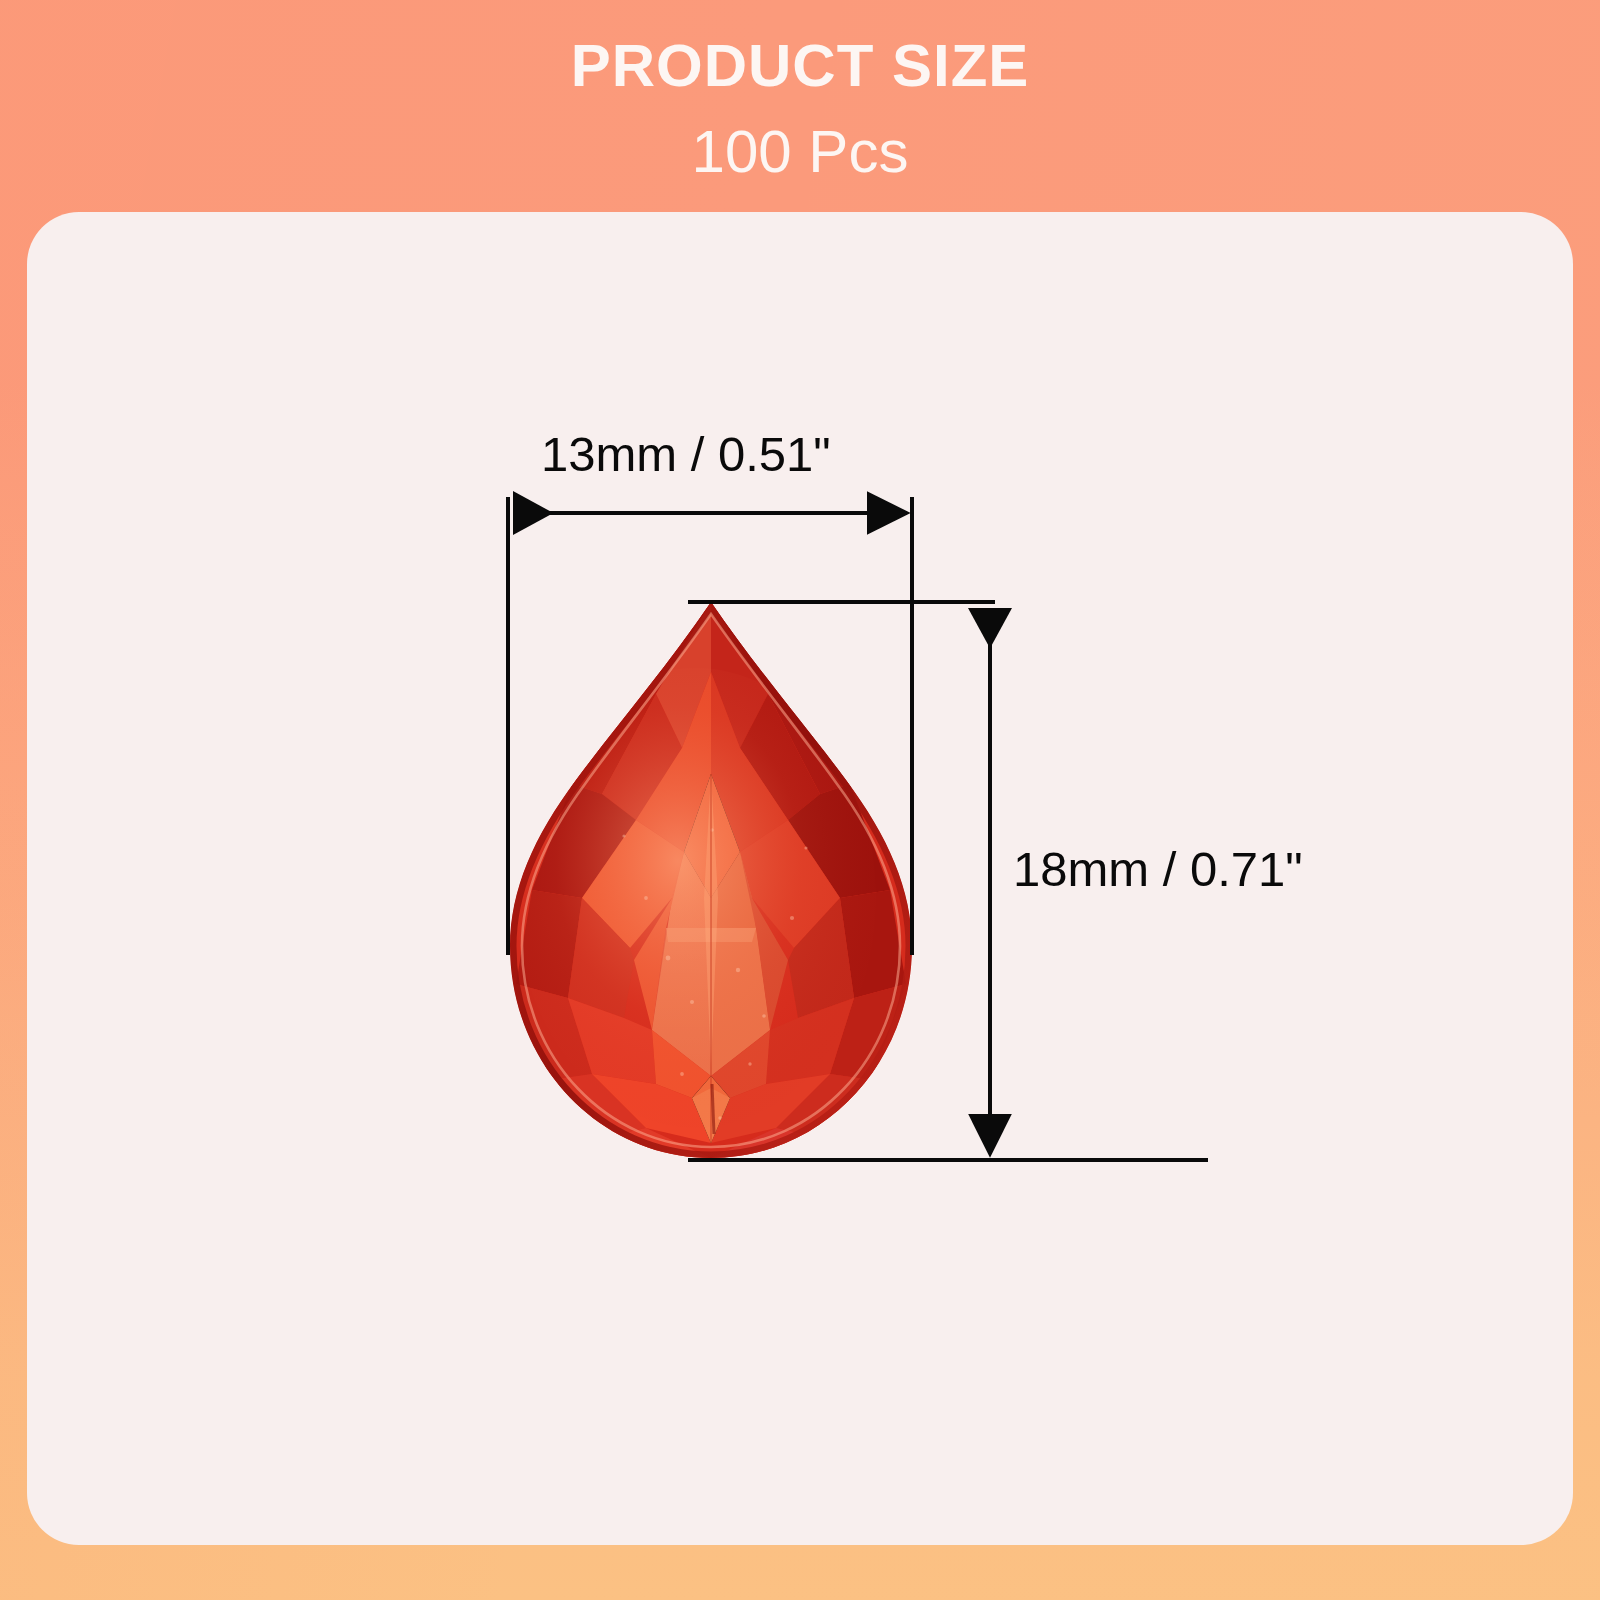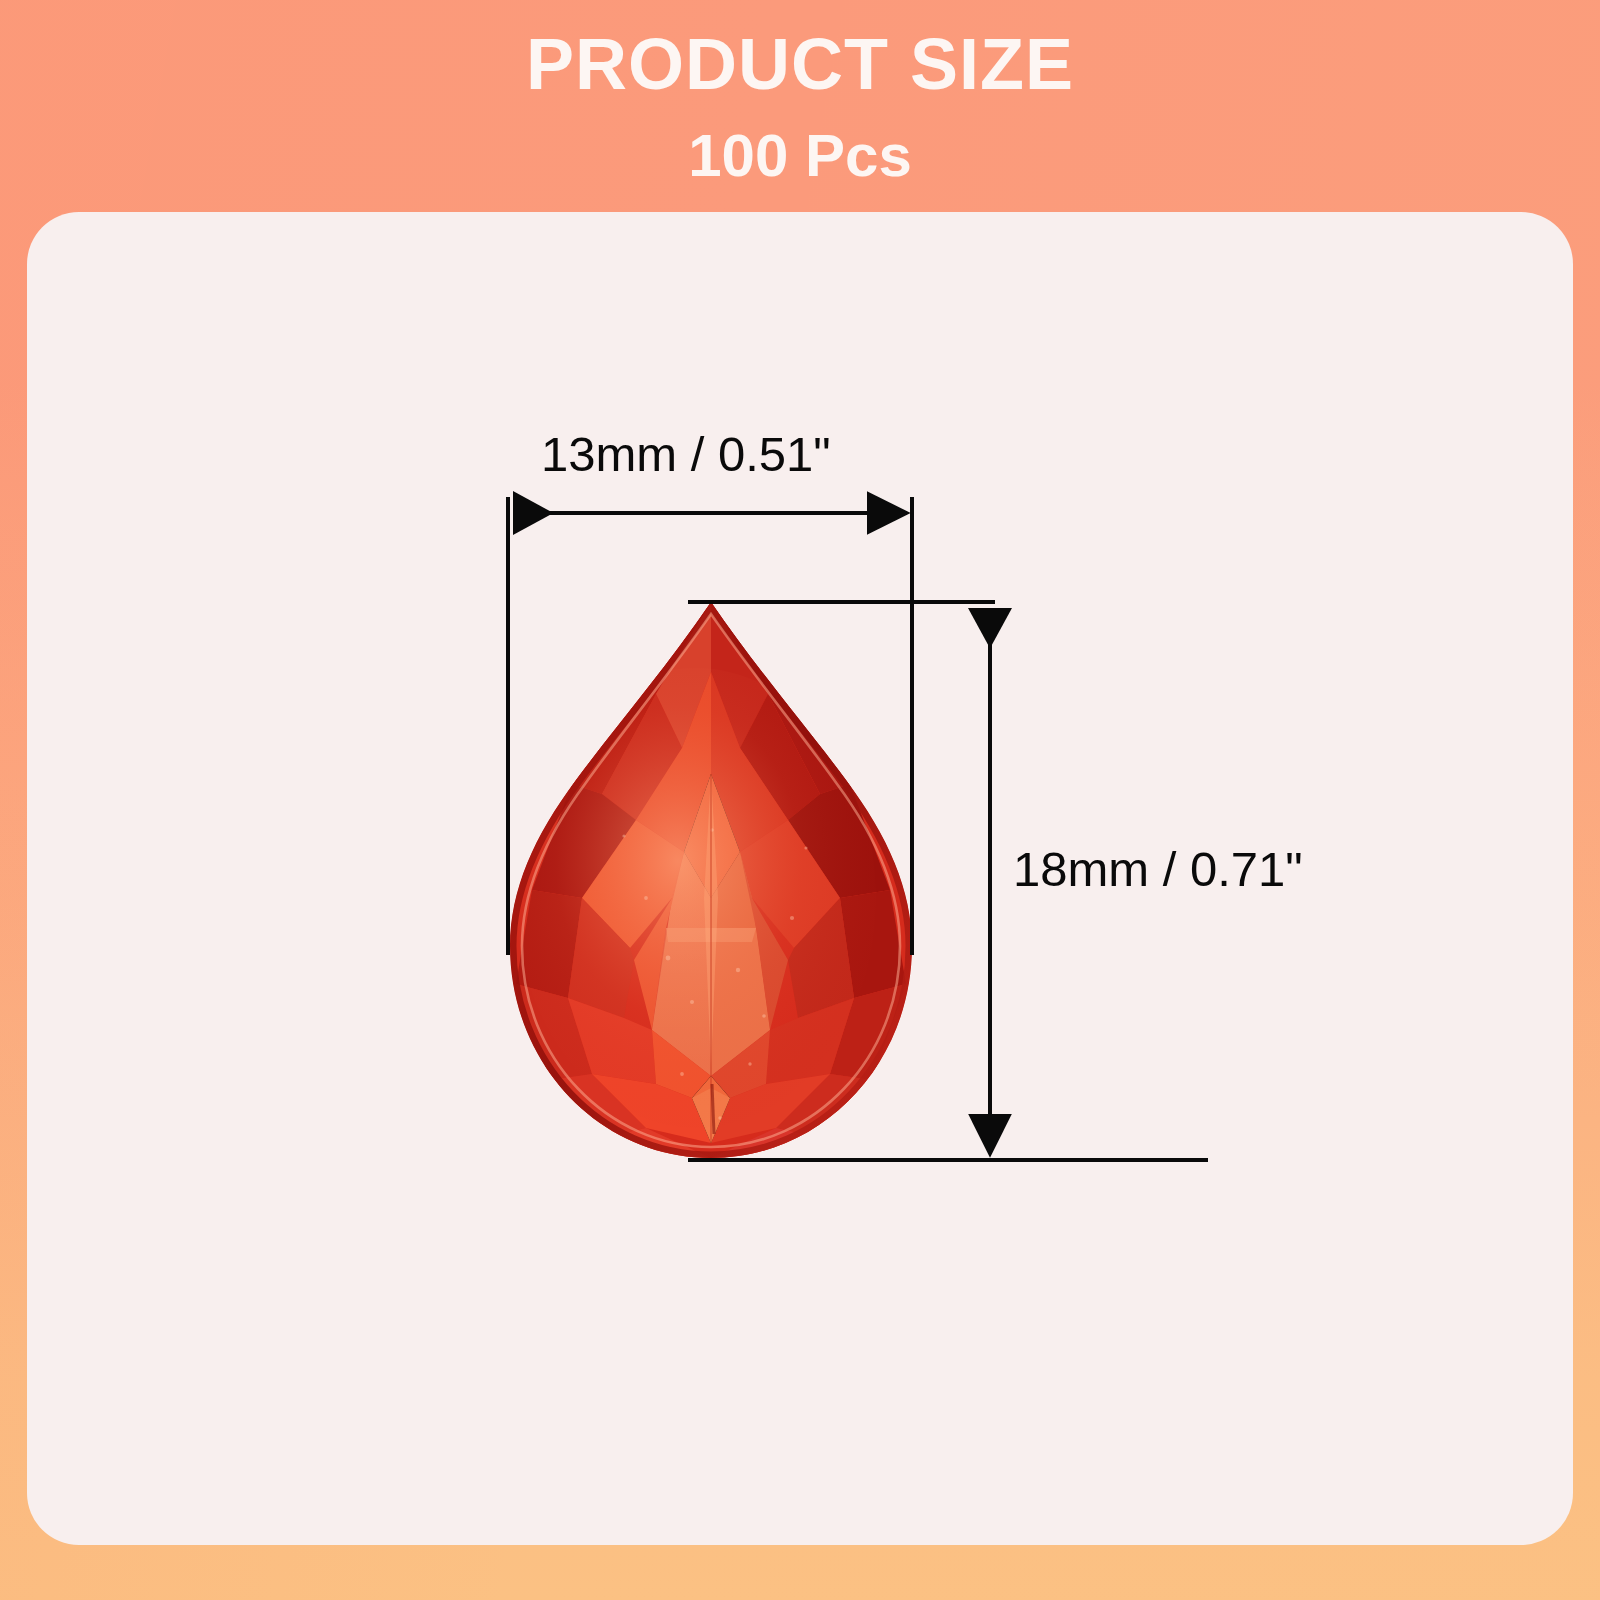--- a/index.html
+++ b/index.html
@@ -37,33 +37,33 @@
   
   .header {
     position: absolute;
     left: 0;
     top: 0;
     width: 1600px;
     text-align: center;
     z-index: 5;
   }
   .title {
-    margin: 4px;
+    margin: 12px;
     padding-top: 24px;
-    font-size: 72px;
+    font-size: 60px;
     font-weight: bold;
     line-height: 1.0;
     color: #fdf6f3;
     letter-spacing: 1px;
   }
   .subtitle {
     margin: 12px;
     padding-top: 14px;
     font-size: 60px;
-    font-weight: bold;
+    font-weight: normal;
     line-height: 1.0;
     color: #fdf6f3;
   }
 
   
   .card {
     position: absolute;
     left: 27px;
     top: 212px;
     width: 1546px;

